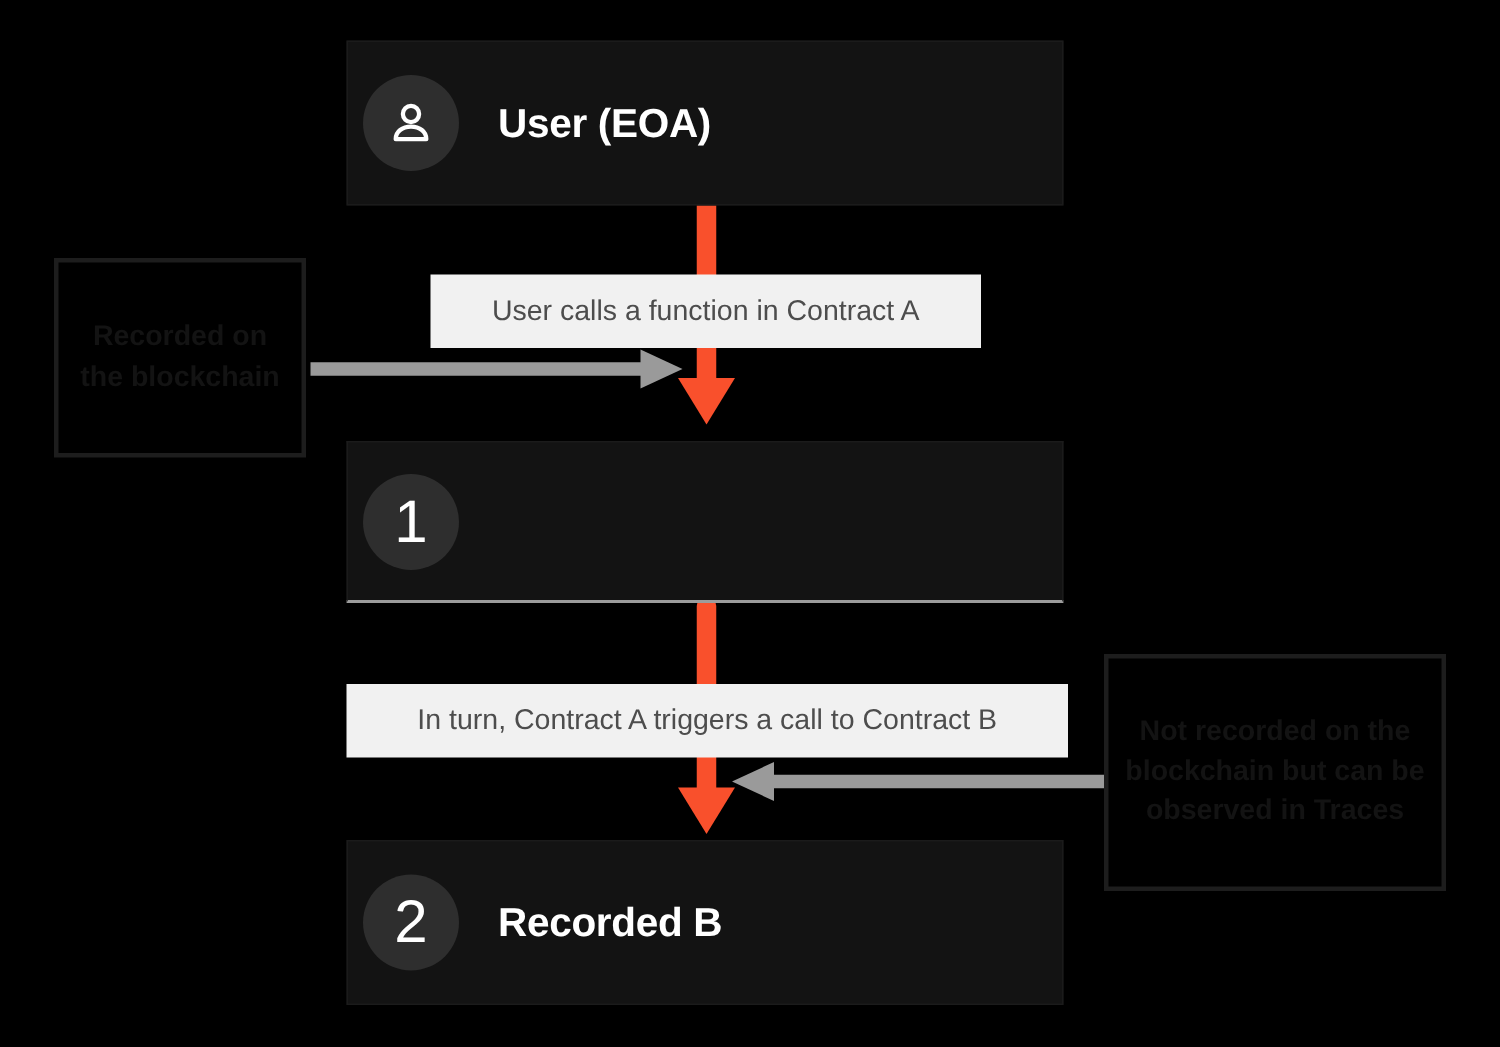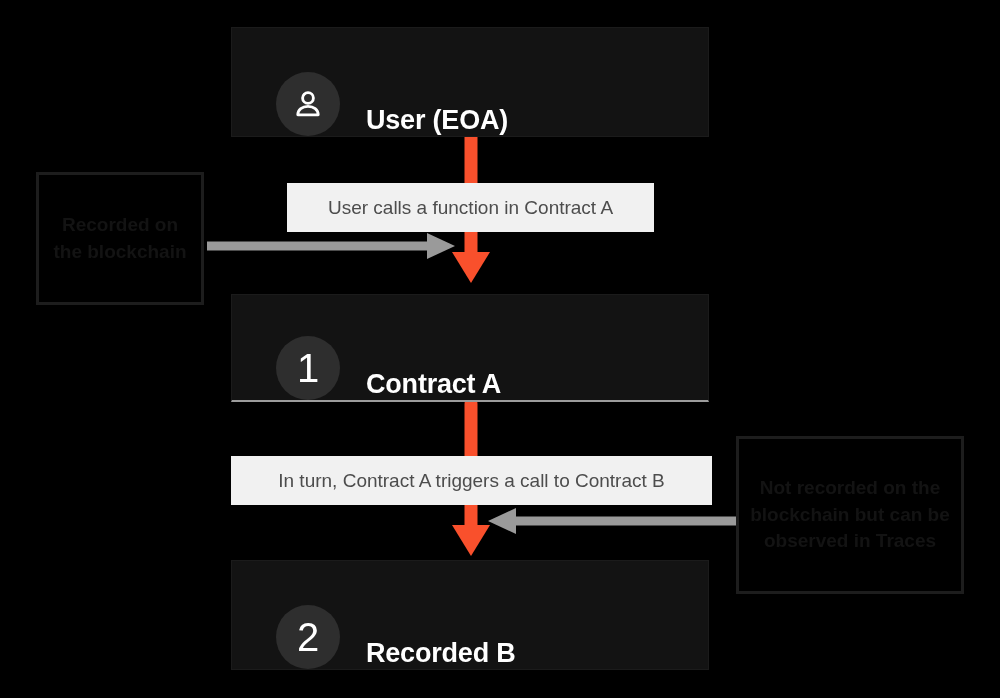--- a/index.html
+++ b/index.html
@@ -21,22 +21,22 @@
     background: #000000;
   }
 
   
   .node {
     position: absolute;
     background: #131313;
     border: 1px solid #1b1b1b;
     box-sizing: border-box;
     display: flex;
-    align-items: flex-end;
-    padding-left: 44px;
+    align-items: center;
+    padding-left: 10px;
     z-index: 4;
   }
   .node.with-underline {
     border-bottom: 2px solid #9c9c9c;
   }
   .node-badge {
     width: 64px;
     height: 64px;
     border-radius: 50%;
     background: #2e2e2e;
@@ -149,21 +149,20 @@
         </svg>
       </span>
     </div>
     <div class="node-label">User (EOA)</div>
   </div>
 
   <div class="node with-underline" style="left:231px; top:294px; width:478px; height:108px;">
     <div class="node-badge">
       <span class="node-badge-num">1</span>
     </div>
-    <div class="node-label">Contract A</div>
   </div>
 
   <div class="node" style="left:231px; top:560px; width:478px; height:110px;">
     <div class="node-badge">
       <span class="node-badge-num">2</span>
     </div>
     <div class="node-label">Recorded B</div>
   </div>
 
   <div class="edge-label" style="left:231px; top:456px; width:481px; height:49px;">

